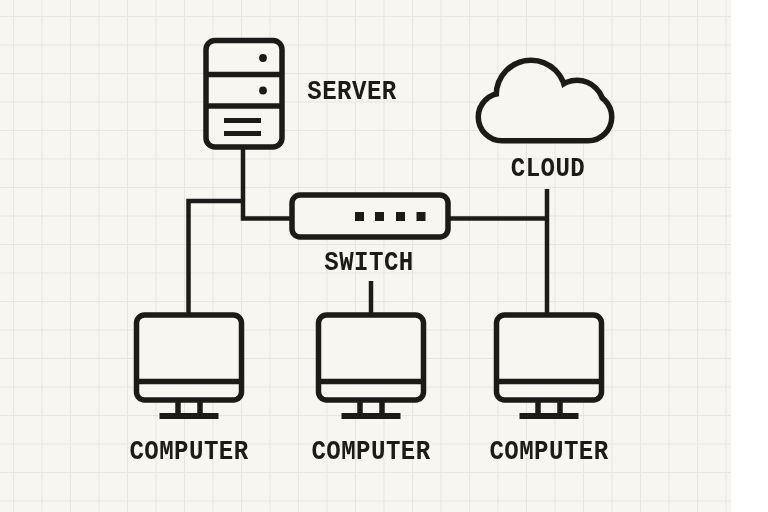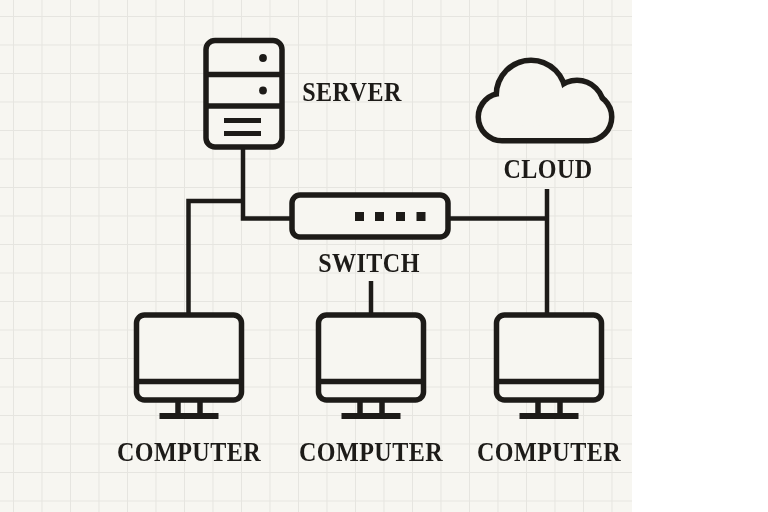--- a/index.html
+++ b/index.html
@@ -1,27 +1,27 @@
 <!DOCTYPE html>
 <html><head>
 <meta charset="utf-8">
 <style>
   html, body { margin: 0; padding: 0; }
   .stage {
     position: relative;
-    width: 632px;
+    width: 731px;
     height: 512px;
     overflow: hidden;
     background-color: #f7f6f1;
     background-image:
       linear-gradient(to right, #e6e5e0 1px, transparent 1px),
       linear-gradient(to bottom, #e6e5e0 1px, transparent 1px);
     background-size: 28.5px 28.5px;
     background-position: 13px 16px;
-    font-family: Liberation Serif, serif;
+    font-family: Liberation Mono, monospace;
   }
   .stage svg { position: absolute; left: 0; top: 0; }
   .node-label {
     position: absolute;
     font-weight: 700;
     font-size: 28px;
     line-height: 28px;
     letter-spacing: 0.5px;
     color: #1d1b18;
     white-space: nowrap;

